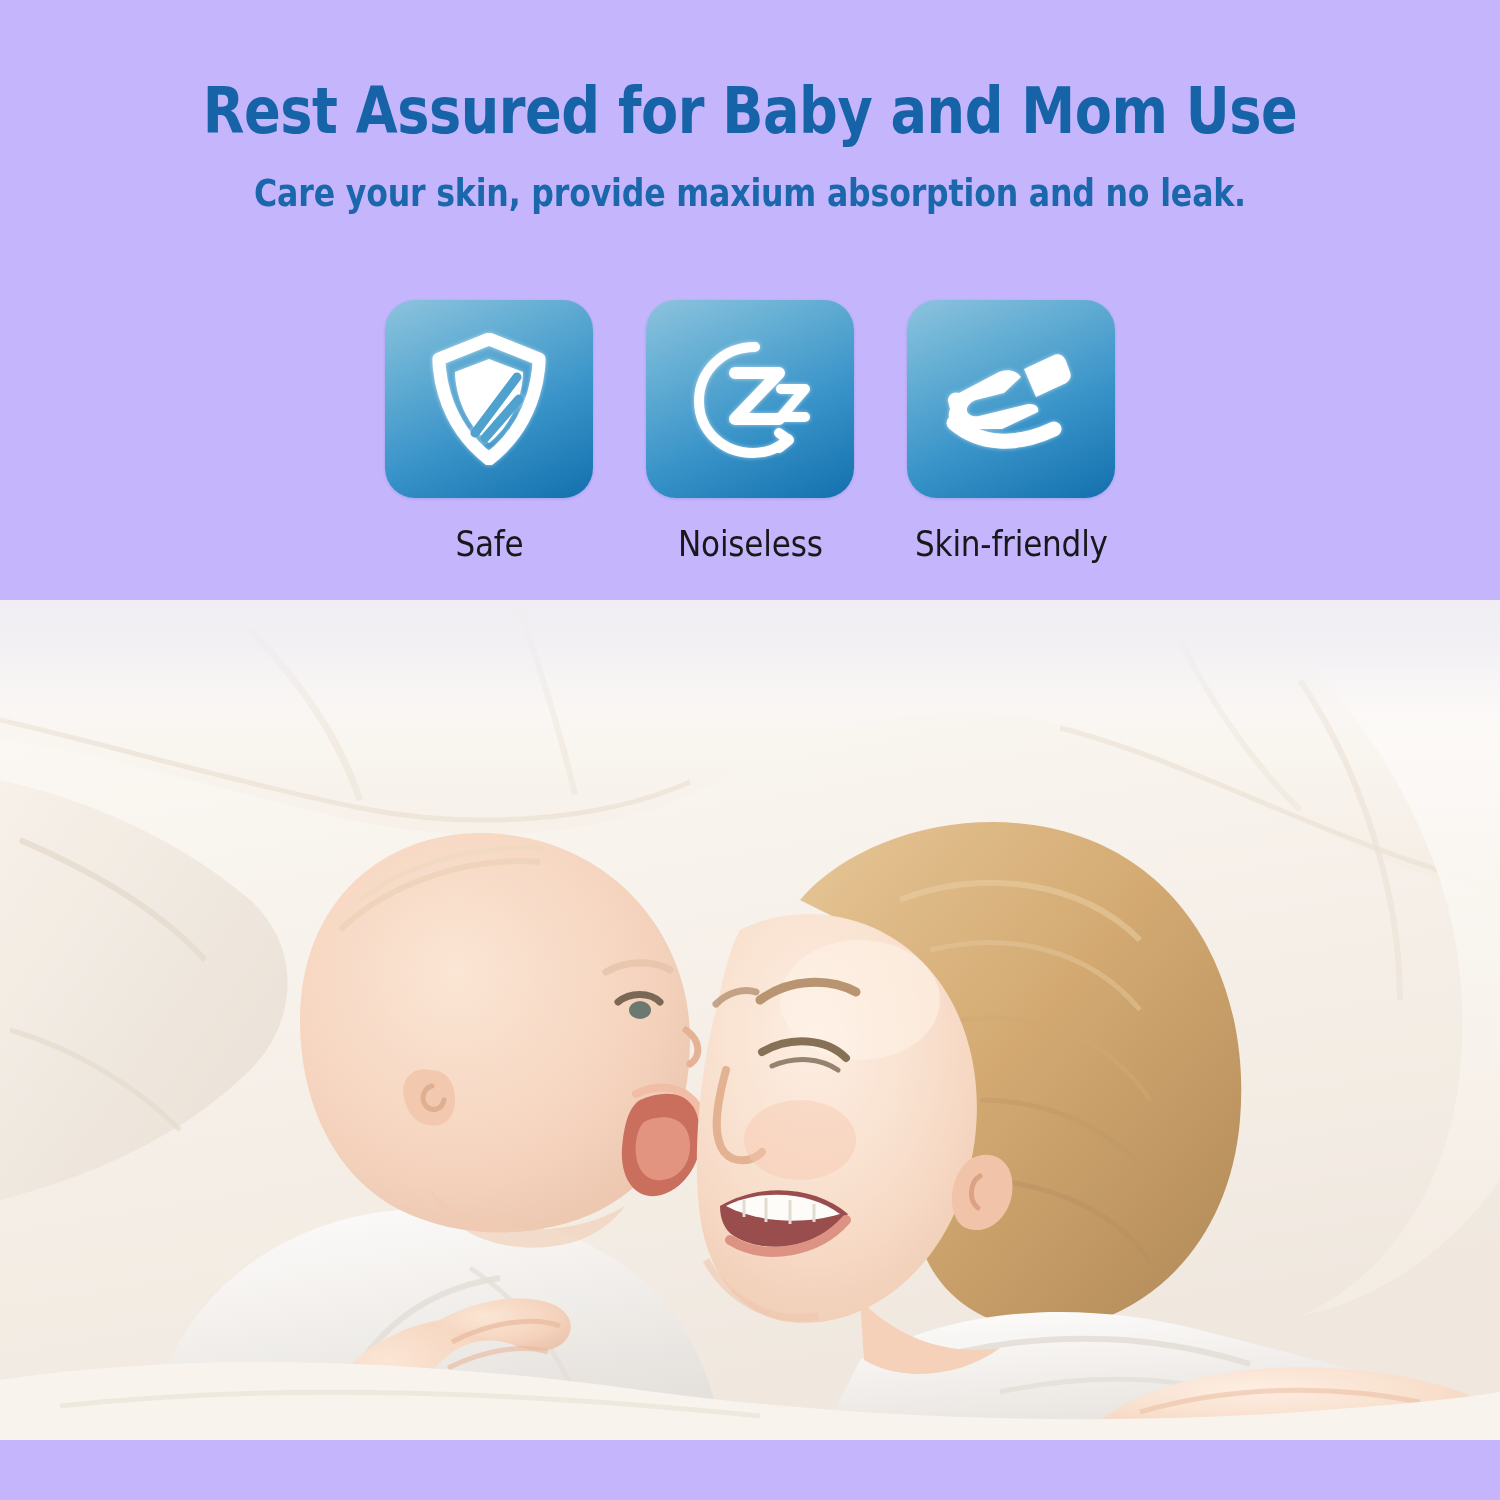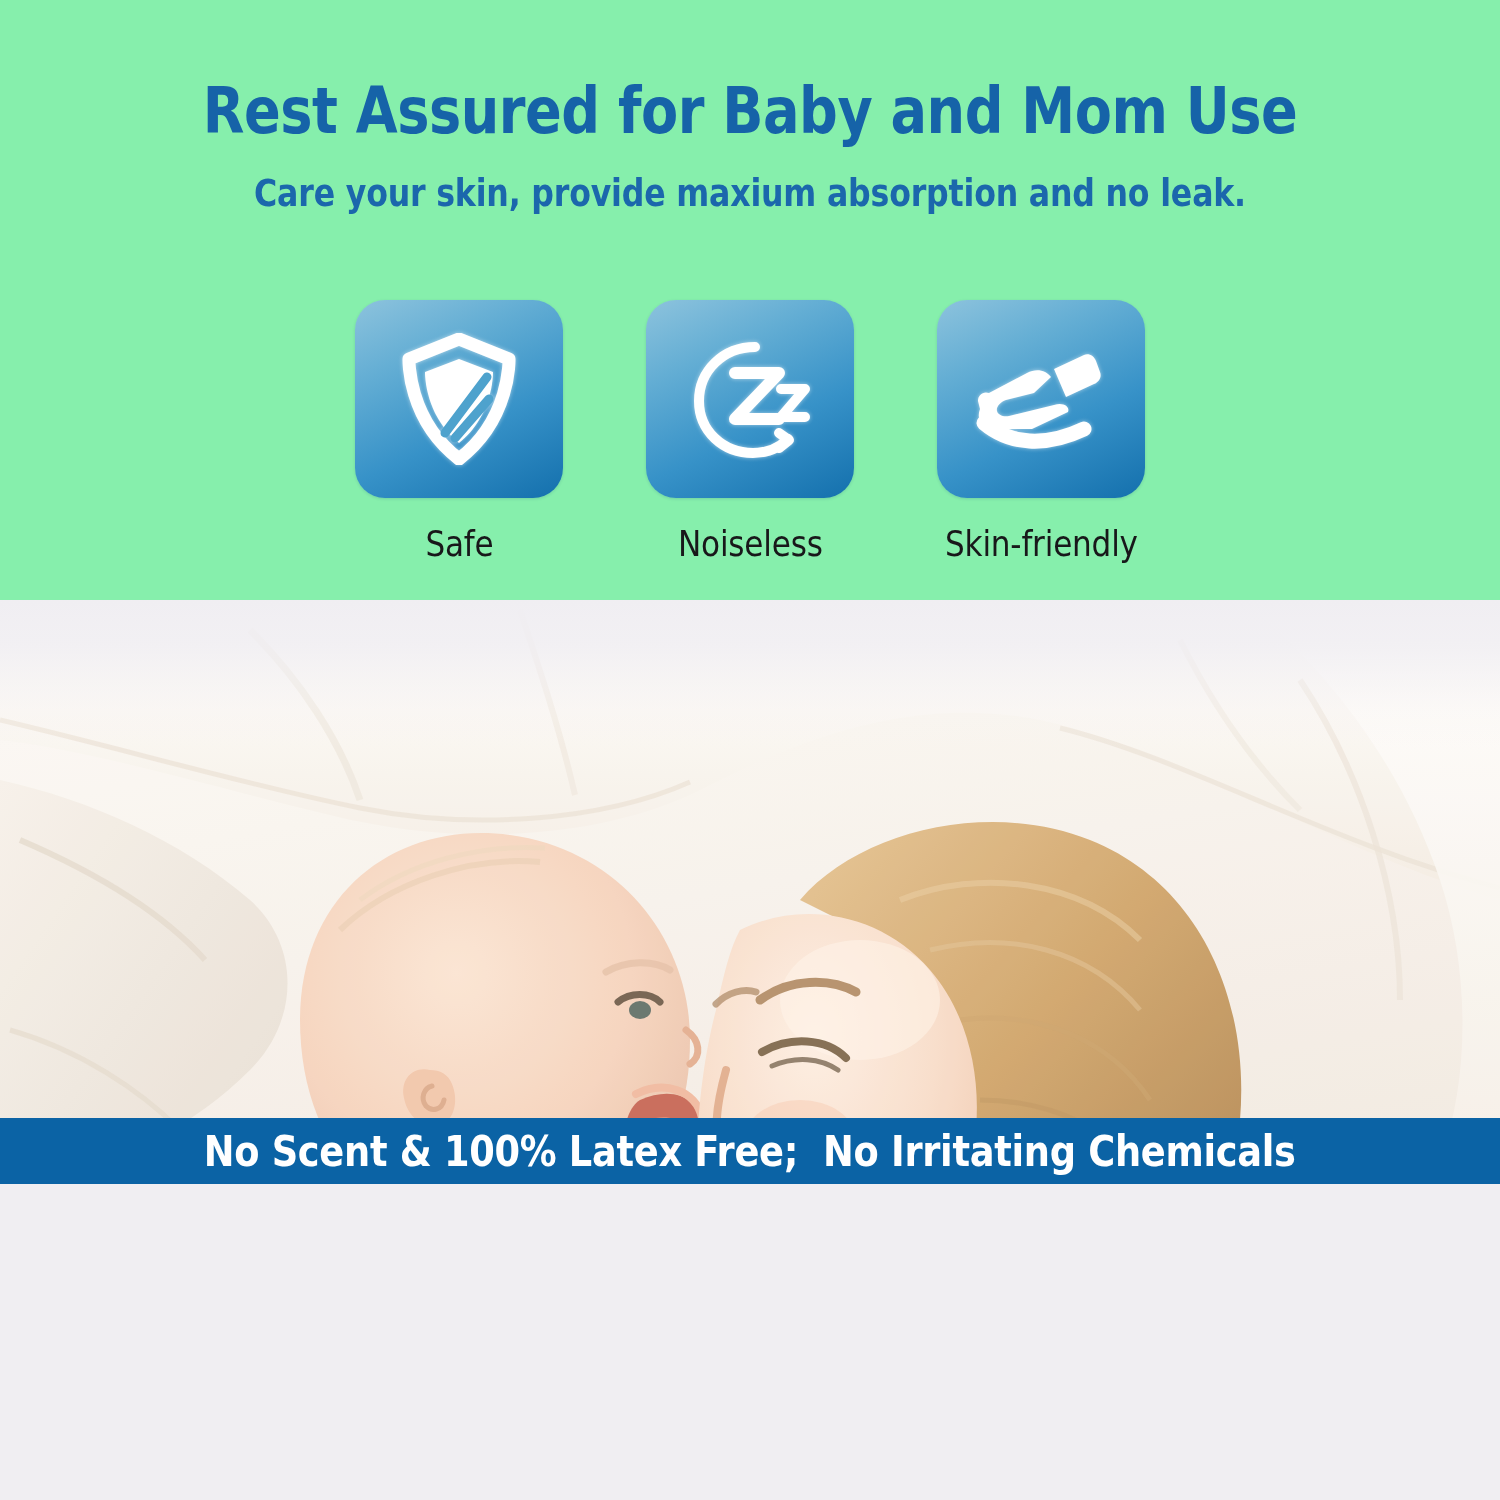--- a/index.html
+++ b/index.html
@@ -6,22 +6,22 @@
 
   html, body {
     width:1500px; height:1500px;
     overflow:hidden;
     background:#f0eef2;
     font-family:"Liberation Sans", sans-serif;
   }
 
   .page {
     position:relative;
-    width:1500px; height:1184px;
-    background:#86efac;
+    width:1500px; height:1500px;
+    background:#c4b5fd;
     overflow:hidden;
   }
 
   
   .headline {
     position:absolute;
     top:78px; left:0; width:1500px;
     text-align:center;
     font-family:"Liberation Sans Narrow","DejaVu Sans Condensed","Liberation Sans", sans-serif;
     font-weight:bold;
@@ -47,21 +47,21 @@
     transform-origin:center;
     white-space:nowrap;
   }
 
   
   .features {
     position:absolute;
     top:300px; left:0; width:1500px;
     display:flex;
     justify-content:center;
-    gap:83px;
+    gap:53px;
   }
   .feature { width:208px; display:flex; flex-direction:column; align-items:center; }
 
   .tile {
     width:208px; height:198px;
     border-radius:30px;
     background:linear-gradient(155deg,#8dc3dd 0%, #64aed4 28%, #3792c8 62%, #1470ad 100%);
     display:flex; align-items:center; justify-content:center;
     box-shadow:0 1px 3px rgba(20,80,130,0.18);
   }
@@ -321,17 +321,14 @@
 
       <path d="M1240 0 C1320 60 1400 160 1440 280 C1470 370 1470 480 1440 560
                C1412 636 1360 690 1300 716 C1380 700 1450 650 1500 580 V0 Z" fill="url(#topDuvet)" opacity="0.9"></path>
       <path d="M1300 80 C1360 170 1400 290 1400 400" fill="none" stroke="#e9e0d3" stroke-width="6" opacity="0.6"></path>
 
       <rect x="0" y="0" width="1500" height="840" fill="#fff6ec" opacity="0.10"></rect>
     </svg>
   </div>
   <div class="photo-fade"></div>
 
-  <div class="banner">
-    <div class="banner-text">No Scent &amp; 100% Latex Free;  No Irritating Chemicals</div>
-  </div>
 
 </div>
 
 </body></html>

